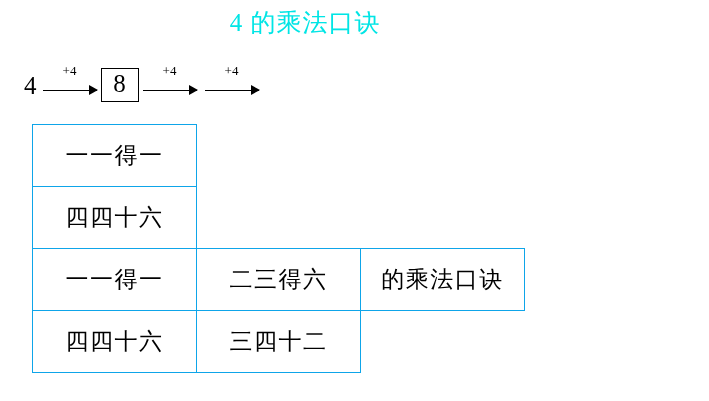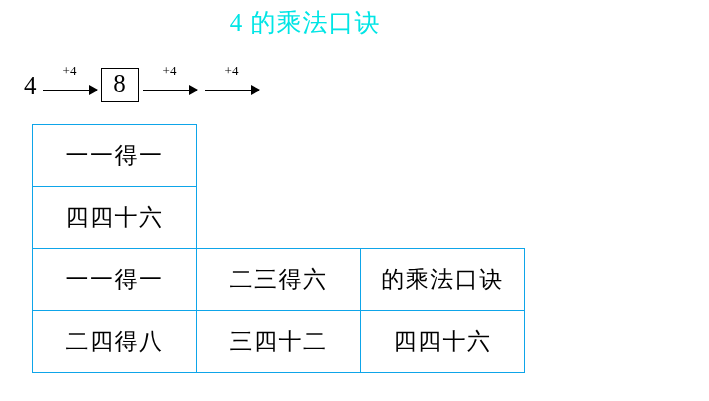--- a/index.html
+++ b/index.html
@@ -154,19 +154,18 @@
     </div>
     <div class="row">
       <div class="cell">四四十六</div>
     </div>
     <div class="row">
       <div class="cell">一一得一</div>
       <div class="cell">二三得六</div>
       <div class="cell">的乘法口诀</div>
     </div>
     <div class="row">
-      <div class="cell">二四得八</div>
+      <div class="cell">四四十六</div>
       <div class="cell">三四十二</div>
-      <div class="cell">四四十六</div>
     </div>
   </div>
 
 </div>
 
 </body></html>

